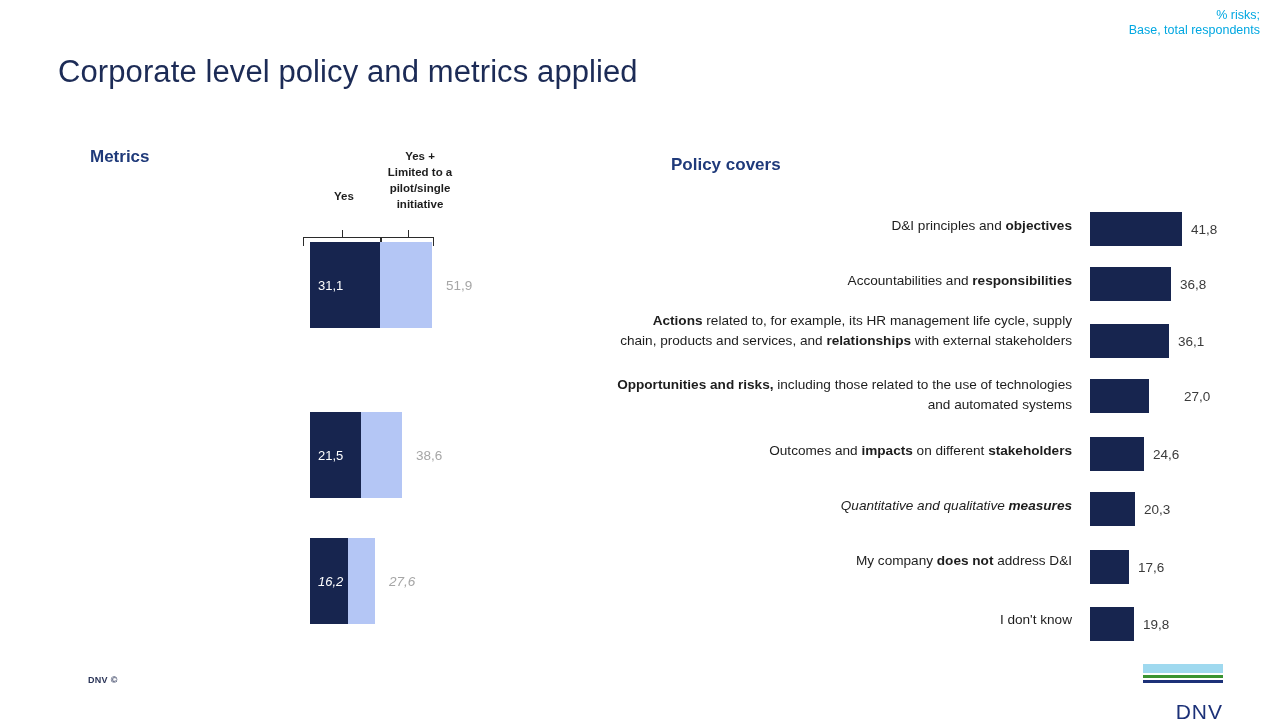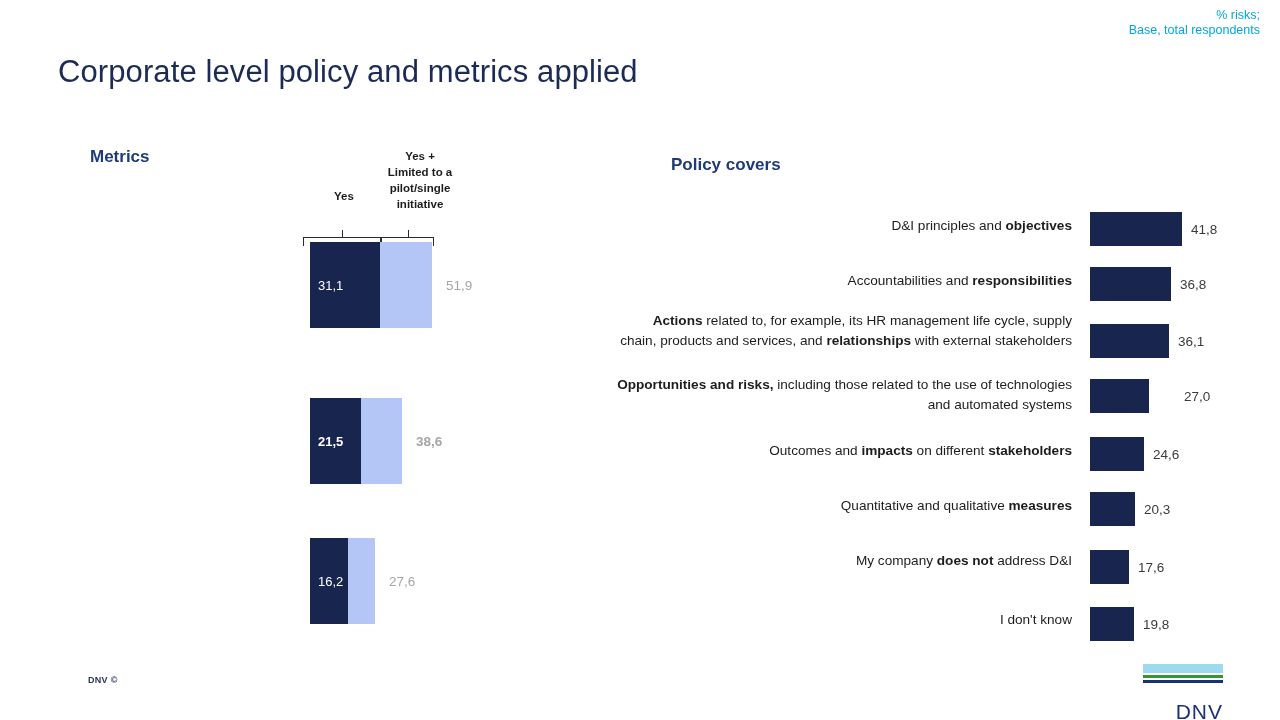--- a/index.html
+++ b/index.html
@@ -215,34 +215,34 @@
 
   <div class="metric-bar-area" style="width:122px;">
     <div class="seg seg-dark" style="width:70px;">
       <span class="seg-value">31,1</span>
     </div>
     <div class="seg seg-light" style="left:70px;width:52px;"></div>
     <span class="total-value" style="left:136px;">51,9</span>
   </div>
 </div>
 
-<div class="metric-row" style="top:398px;height:86px;font-weight:bold;">
+<div class="metric-row" style="top:412px;height:86px;">
 
   <div class="metric-bar-area" style="width:92px;">
     <div class="seg seg-dark" style="width:51px;">
       <span class="seg-value">21,5</span>
     </div>
     <div class="seg seg-light" style="left:51px;width:41px;"></div>
     <span class="total-value" style="left:106px;">38,6</span>
   </div>
 </div>
 
 <div class="metric-row" style="top:538px;height:86px;">
 
-  <div class="metric-bar-area" style="width:52px;">
+  <div class="metric-bar-area" style="width:52px;font-style:italic;">
     <div class="seg seg-dark" style="width:38px;">
       <span class="seg-value">16,2</span>
     </div>
     <div class="seg seg-light" style="left:38px;width:27px;"></div>
     <span class="total-value" style="left:79px;">27,6</span>
   </div>
 </div>
 
 <div class="section-heading" id="policy-heading">Policy covers</div>
 
@@ -270,21 +270,21 @@
   <span class="policy-value" style="left:584px;top:14px;text-align:right;">27,0</span>
 </div>
 
 <div class="policy-row" style="top:437px;">
   <div class="policy-label" style="top:4px;">Outcomes and <b>impacts</b> on different <b>stakeholders</b></div>
   <div class="policy-bar" style="width:54px;top:0px;"></div>
   <span class="policy-value" style="left:553px;top:10px;">24,6</span>
 </div>
 
 <div class="policy-row" style="top:492px;">
-  <div class="policy-label" style="top:4px;">Quantitative and qualitative <b>measures</b></div>
+  <div class="policy-label" style="top:4px;font-style:italic;">Quantitative and qualitative <b>measures</b></div>
   <div class="policy-bar" style="width:45px;top:0px;"></div>
   <span class="policy-value" style="left:544px;top:10px;">20,3</span>
 </div>
 
 <div class="policy-row" style="top:550px;">
   <div class="policy-label" style="top:1px;">My company <b>does not</b> address D&amp;I</div>
   <div class="policy-bar" style="width:39px;top:0px;"></div>
   <span class="policy-value" style="left:538px;top:10px;">17,6</span>
 </div>
 

